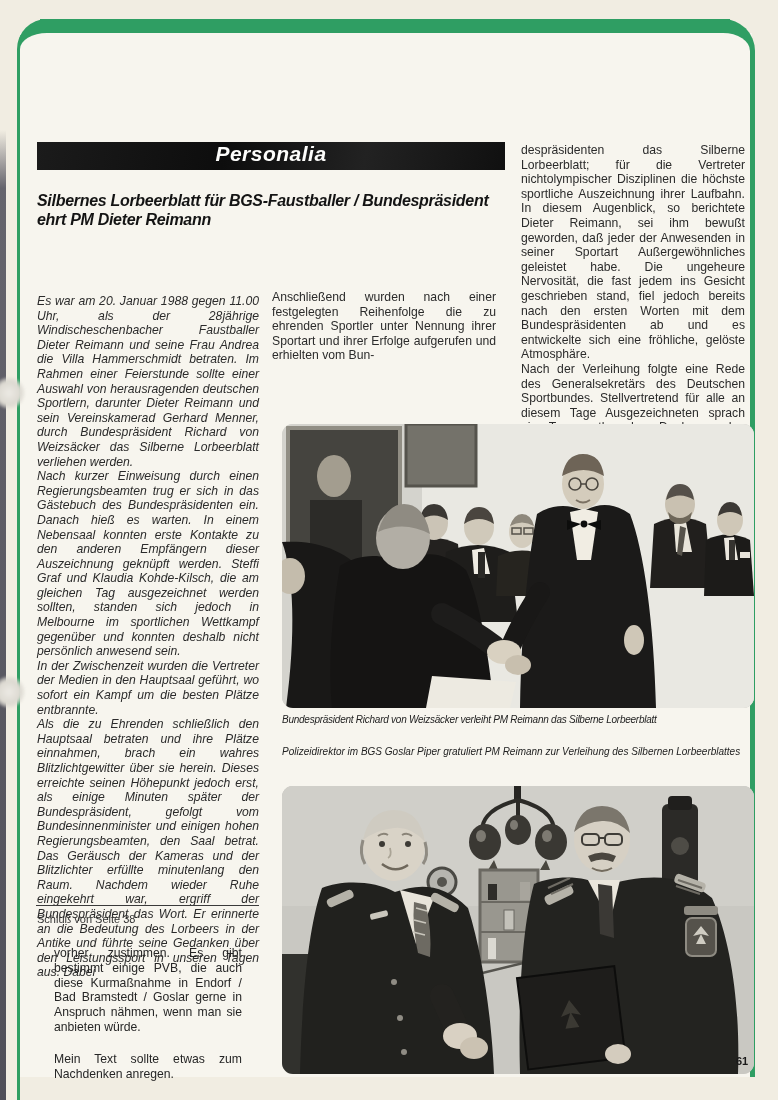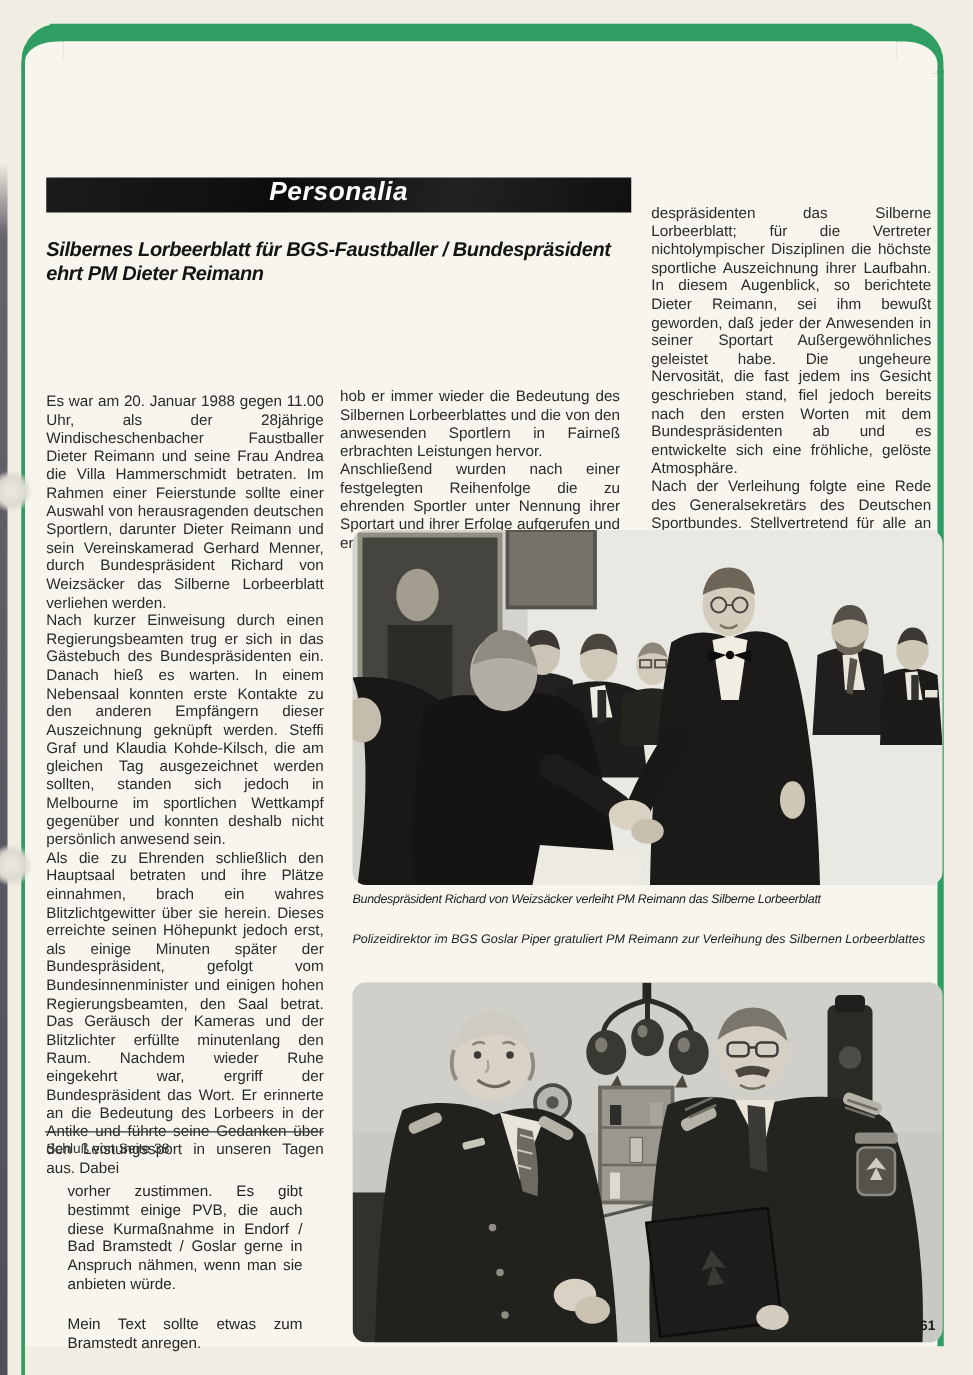--- a/index.html
+++ b/index.html
@@ -29,23 +29,23 @@
   .punch-1{top:377px;} .punch-2{top:676px;}
   
   .section-bar{position:absolute;left:37px;top:142px;width:468px;height:28px;
     background:linear-gradient(100deg,#1b1b1b,#0d0d0d 40%,#222 70%,#101010);
     display:flex;align-items:flex-start;justify-content:center;}
   .section-bar span{color:#fdfdfb;font-style:italic;font-weight:bold;font-size:21px;letter-spacing:.5px;}
   .article-title{position:absolute;left:37px;top:192px;width:478px;
     font-size:16px;line-height:1.17;font-weight:bold;font-style:italic;color:#141414;
     letter-spacing:-0.3px;}
   
-  .col{position:absolute;font-size:12.2px;line-height:14.6px;text-align:justify;color:#2b2b2b;margin-top:20px;}
+  .col{position:absolute;font-size:12.2px;line-height:14.6px;text-align:justify;color:#2b2b2b;}
   .col p{margin:0;}
-  .col-1{left:37px;top:294px;width:222px;}
+  .col-1{left:37px;top:294px;width:222px;font-style:italic;}
   .col-2{left:272px;top:290px;width:224px;}
   .col-3{left:521px;top:143px;width:224px;}
   
   .rule{position:absolute;left:36px;top:905px;width:223px;border-top:1.6px solid #3a3a3a;}
   .continuation{position:absolute;left:37px;top:913px;font-size:11px;color:#333;}
   .letters{position:absolute;left:37px;top:929px;width:222px;font-size:12.2px;line-height:14.8px;text-align:justify;}
   .letters p{margin:17px;}
   .signature{text-align:right;margin-top:3px;padding-right:2px;}
   .closing{margin-top:20px !important;}
   .closing .attrib{float:right;}
@@ -77,36 +77,36 @@
 <div class="punch punch-2"></div>
 
 <div class="section-bar">
   <span>Personalia</span>
 </div>
 <div class="article-title">Silbernes Lorbeerblatt für BGS-Faustballer / Bundespräsident ehrt PM Dieter Reimann</div>
 
 <div class="col col-1">
   <p>Es war am 20. Januar 1988 gegen 11.00 Uhr, als der 28jährige Windischeschenbacher Faustballer Dieter Reimann und seine Frau Andrea die Villa Hammerschmidt betraten. Im Rahmen einer Feierstunde sollte einer Auswahl von herausragenden deutschen Sportlern, darunter Dieter Reimann und sein Vereinskamerad Gerhard Menner, durch Bundespräsident Richard von Weizsäcker das Silberne Lorbeerblatt verliehen werden.</p>
   <p>Nach kurzer Einweisung durch einen Regierungsbeamten trug er sich in das Gästebuch des Bundespräsidenten ein. Danach hieß es warten. In einem Nebensaal konnten erste Kontakte zu den anderen Empfängern dieser Auszeichnung geknüpft werden. Steffi Graf und Klaudia Kohde-Kilsch, die am gleichen Tag ausgezeichnet werden sollten, standen sich jedoch in Melbourne im sportlichen Wettkampf gegenüber und konnten deshalb nicht persönlich anwesend sein.</p>
+  <p>In der Zwischenzeit wurden die Vertreter der Medien in den Hauptsaal geführt, wo sofort ein Kampf um die besten Plätze entbrannte.</p>
   <p>Als die zu Ehrenden schließlich den Hauptsaal betraten und ihre Plätze einnahmen, brach ein wahres Blitzlichtgewitter über sie herein. Dieses erreichte seinen Höhepunkt jedoch erst, als einige Minuten später der Bundespräsident, gefolgt vom Bundesinnenminister und einigen hohen Regierungsbeamten, den Saal betrat. Das Geräusch der Kameras und der Blitzlichter erfüllte minutenlang den Raum. Nachdem wieder Ruhe eingekehrt war, ergriff der Bundespräsident das Wort. Er erinnerte an die Bedeutung des Lorbeers in der Antike und führte seine Gedanken über den Leistungssport in unseren Tagen aus. Dabei</p>
 </div>
 <div class="col col-2">
-  <p>hob er immer wieder die Bedeutung des Silbernen Lorbeerblattes und die von den anwesenden Sportlern in Fairneß erbrachten Leistungen hervor.</p>
   <p>Anschließend wurden nach einer festgelegten Reihenfolge die zu ehrenden Sportler unter Nennung ihrer Sportart und ihrer Erfolge aufgerufen und erhielten vom Bun-</p>
 </div>
 <div class="col col-3">
   <p>despräsidenten das Silberne Lorbeerblatt; für die Vertreter nichtolympischer Disziplinen die höchste sportliche Auszeichnung ihrer Laufbahn. In diesem Augenblick, so berichtete Dieter Reimann, sei ihm bewußt geworden, daß jeder der Anwesenden in seiner Sportart Außergewöhnliches geleistet habe. Die ungeheure Nervosität, die fast jedem ins Gesicht geschrieben stand, fiel jedoch bereits nach den ersten Worten mit dem Bundespräsidenten ab und es entwickelte sich eine fröhliche, gelöste Atmosphäre.</p>
   <p>Nach der Verleihung folgte eine Rede des Generalsekretärs des Deutschen Sportbundes. Stellvertretend für alle an diesem Tage Ausgezeichneten sprach ein Tanzsportler den Dank an den Bundespräsidenten aus.</p>
 </div>
 
 <div class="rule"></div>
 <div class="continuation">Schluß von Seite 38</div>
 <div class="letters">
   <p>vorher zustimmen. Es gibt bestimmt einige PVB, die auch diese Kurmaßnahme in Endorf / Bad Bramstedt / Goslar gerne in Anspruch nähmen, wenn man sie anbieten würde.</p>
-  <p>Mein Text sollte etwas zum Bramstedt anregen.</p>
+  <p>Mein Text sollte etwas zum Nachdenken anregen.</p>
   <p class="signature">Uwe Winkler, Hannover 1</p>
   <p class="closing"><span>Mit diesen beiden Leserbriefen erfüllte wir das Thema ab.</span> <span class="attrib">Die Redaktion</span></p>
 </div>
 
 <div class="photo photo-1">
   <svg viewBox="0 0 472 284">
     <rect width="472" height="284" fill="#d4d3cd"></rect>
     <rect x="140" y="0" width="332" height="284" fill="#e9e8e2"></rect>
     <g>
       <rect x="6" y="4" width="112" height="140" fill="#45443f" stroke="#918e84" stroke-width="4"></rect>

